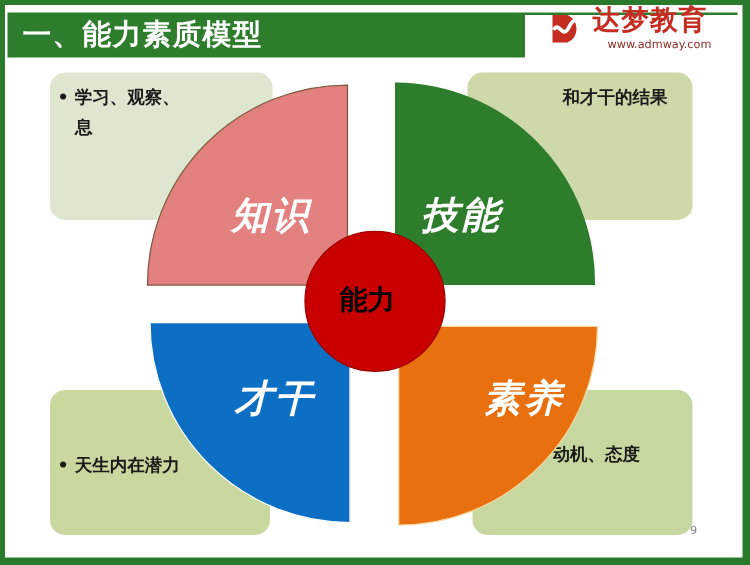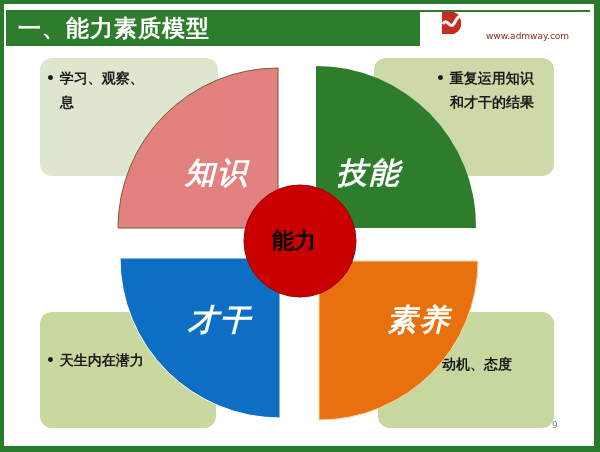--- a/index.html
+++ b/index.html
@@ -27,39 +27,39 @@
     <div class="title-text">一、能力素质模型</div>
   </div>
   <div class="title-line"></div>
 </div>
 
 <div class="logo">
   <svg class="logo-mark" viewBox="0 0 28 26">
     <path d="M2 2 H14 A12 12 0 0 1 14 24 H2 Z" fill="#c62d22"></path>
     <path d="M3 14 C7 6,10 22,15 12 S22 8,26 12" stroke="#fff" stroke-width="3" fill="none"></path>
   </svg>
+  <div class="logo-name">达梦教育</div>
   <div class="logo-url">www.admway.com</div>
 </div>
 
 <div class="box" style="left:40px;top:58px;width:178px;height:118px;background:#dfe6cf;">
   <div class="box-text" style="left:6px;top:8px;width:150px;">
     <div><span>• </span><span>学习、观察、</span></div>
     <div style="padding-left:14px;">息</div>
   </div>
 </div>
 
 <div class="box" style="left:374px;top:58px;width:180px;height:118px;background:#cdd9a8;">
   <div class="box-text" style="left:62px;top:8px;width:118px;">
-    <div><span>• </span><span>重复运用知识</span></div>
     <div style="padding-left:14px;">和才干的结果</div>
   </div>
 </div>
 
 <div class="box" style="left:40px;top:312px;width:176px;height:116px;background:#c9d89e;">
-  <div class="box-text" style="left:6px;top:36px;width:170px;">
+  <div class="box-text" style="left:6px;top:49px;width:170px;">
     <div><span>• </span><span>天生内在潜力</span></div>
   </div>
 </div>
 
 <div class="box" style="left:378px;top:312px;width:176px;height:116px;background:#c6d8a0;">
   <div class="box-text" style="left:38px;top:40px;width:140px;">
     <div style="padding-left:26px;">动机、态度</div>
   </div>
 </div>
 

